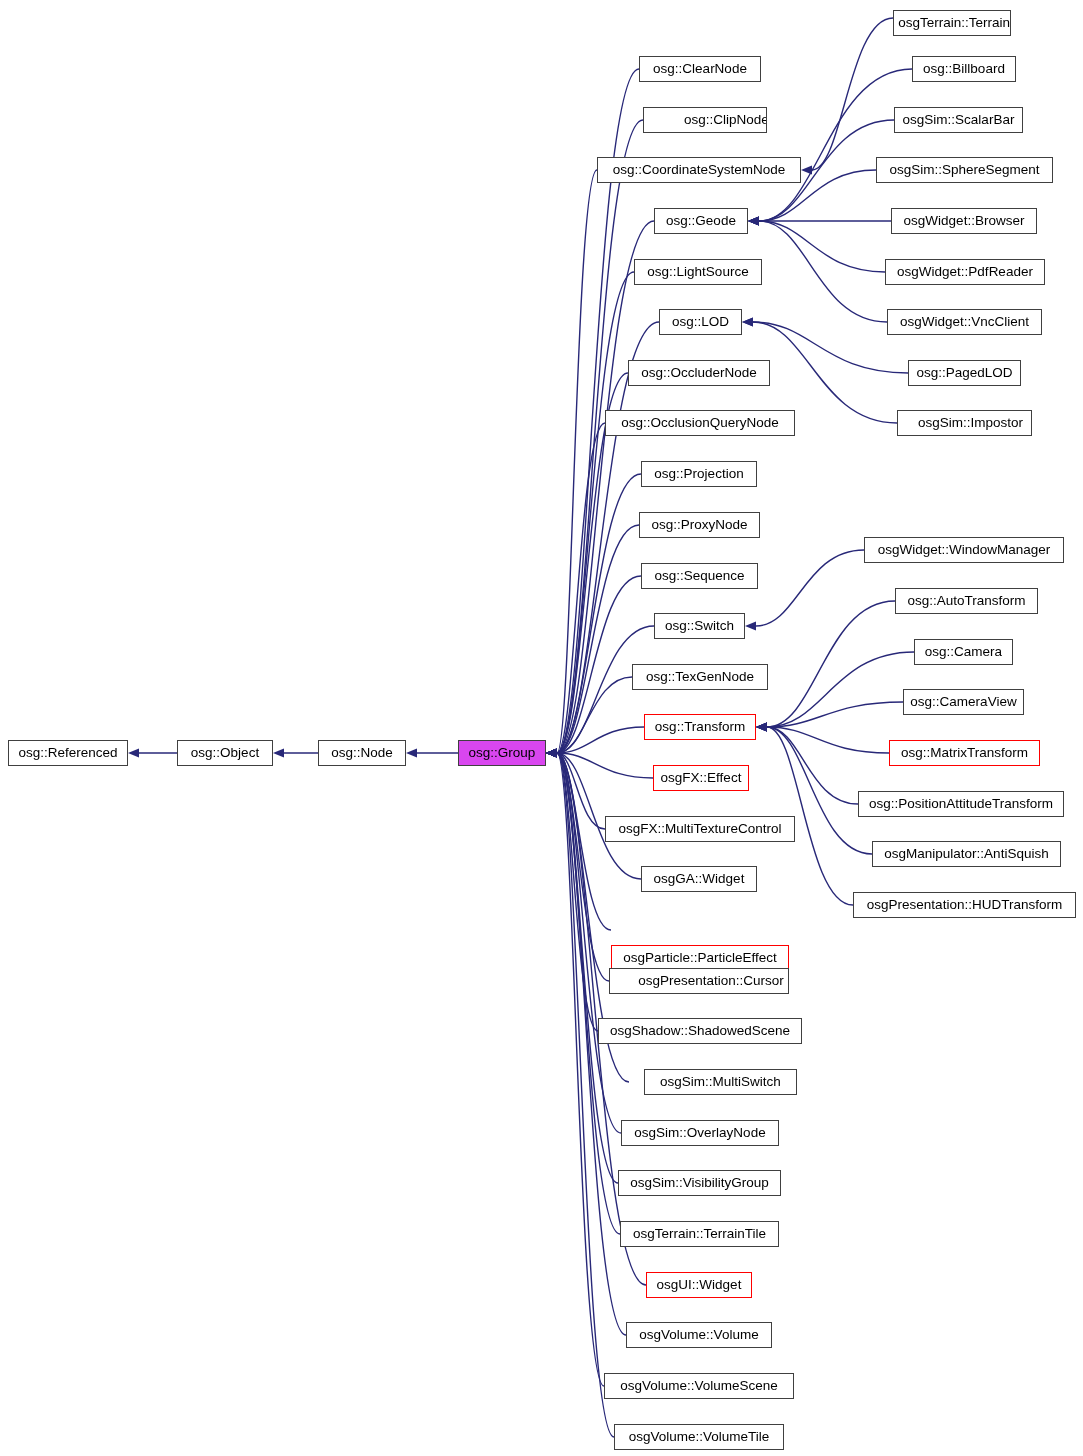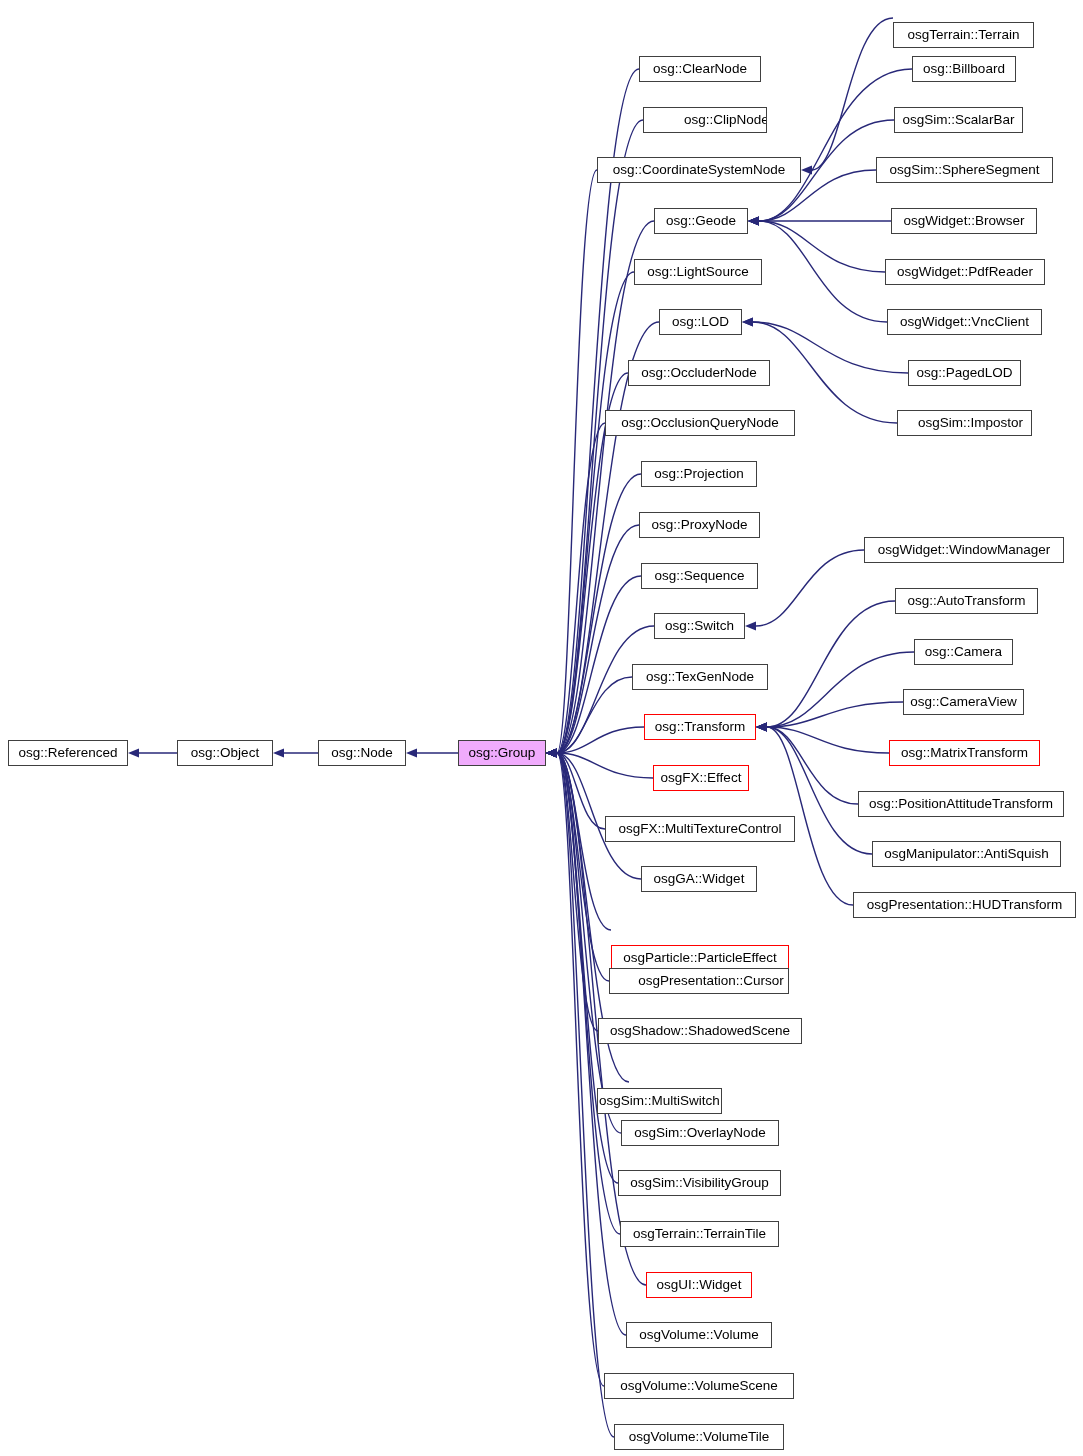--- a/index.html
+++ b/index.html
@@ -12,21 +12,21 @@
     height:26px;
     line-height:24px;
     text-align:center;
     font-size:13.5px;
     color:#000000;
     background:#ffffff;
     border:1px solid #404040;
     white-space:nowrap;
     overflow:hidden;
   }
-  .node.gray{background:#f0abfc;border-color:#404040;}
+  .node.gray{background:#d946ef;border-color:#404040;}
   .node.red{border-color:#ff0000;}
 </style>
 </head>
 <body>
 
 <div id="canvas">
   <svg id="edges" viewBox="0 0 1083 1456">
       <g>
         <path d="M 177 753 L 139 753" fill="none" stroke="#282878" stroke-width="1.4"></path>
         <polygon points="128,753 139,748.4 139,757.6" fill="#282878"></polygon>
@@ -238,29 +238,29 @@
       <div class="node" style="left: 641px; top: 563px; width: 117px;">osg::Sequence</div>
       <div class="node" style="left: 654px; top: 613px; width: 91px;">osg::Switch</div>
       <div class="node" style="left: 632px; top: 664px; width: 136px;">osg::TexGenNode</div>
       <div class="node red" style="left: 644px; top: 714px; width: 112px;">osg::Transform</div>
       <div class="node red" style="left: 653px; top: 765px; width: 96px;">osgFX::Effect</div>
       <div class="node" style="left: 605px; top: 816px; width: 190px;">osgFX::MultiTextureControl</div>
       <div class="node" style="left: 641px; top: 866px; width: 116px;">osgGA::Widget</div>
       <div class="node red" style="left: 611px; top: 917px; width: 178px; margin-top: 28px;">osgParticle::ParticleEffect</div>
       <div class="node" style="left: 609px; top: 968px; width: 180px; padding-left: 24px;">osgPresentation::Cursor</div>
       <div class="node" style="left: 598px; top: 1018px; width: 204px;">osgShadow::ShadowedScene</div>
-      <div class="node" style="left: 597px; top: 1069px; width: 125px; margin-top: 19px;">osgSim::MultiSwitch</div>
+      <div class="node" style="left: 644px; top: 1069px; width: 153px;">osgSim::MultiSwitch</div>
       <div class="node" style="left: 621px; top: 1120px; width: 158px;">osgSim::OverlayNode</div>
       <div class="node" style="left: 618px; top: 1170px; width: 163px;">osgSim::VisibilityGroup</div>
       <div class="node" style="left: 620px; top: 1221px; width: 159px;">osgTerrain::TerrainTile</div>
       <div class="node red" style="left: 646px; top: 1272px; width: 106px;">osgUI::Widget</div>
       <div class="node" style="left: 626px; top: 1322px; width: 146px;">osgVolume::Volume</div>
       <div class="node" style="left: 604px; top: 1373px; width: 190px;">osgVolume::VolumeScene</div>
       <div class="node" style="left: 614px; top: 1424px; width: 170px;">osgVolume::VolumeTile</div>
-      <div class="node" style="left: 893px; top: 22px; width: 141px;">osgTerrain::Terrain</div>
+      <div class="node" style="left: 893px; top: 10px; width: 118px; text-align: right;">osgTerrain::Terrain</div>
       <div class="node" style="left: 912px; top: 56px; width: 104px;">osg::Billboard</div>
       <div class="node" style="left: 894px; top: 107px; width: 129px;">osgSim::ScalarBar</div>
       <div class="node" style="left: 876px; top: 157px; width: 177px;">osgSim::SphereSegment</div>
       <div class="node" style="left: 891px; top: 208px; width: 146px;">osgWidget::Browser</div>
       <div class="node" style="left: 885px; top: 259px; width: 160px;">osgWidget::PdfReader</div>
       <div class="node" style="left: 887px; top: 309px; width: 155px;">osgWidget::VncClient</div>
       <div class="node" style="left: 908px; top: 360px; width: 113px;">osg::PagedLOD</div>
       <div class="node" style="left: 897px; top: 410px; width: 135px; padding-left: 12px;">osgSim::Impostor</div>
       <div class="node" style="left: 864px; top: 537px; width: 200px;">osgWidget::WindowManager</div>
       <div class="node" style="left: 895px; top: 588px; width: 143px;">osg::AutoTransform</div>

